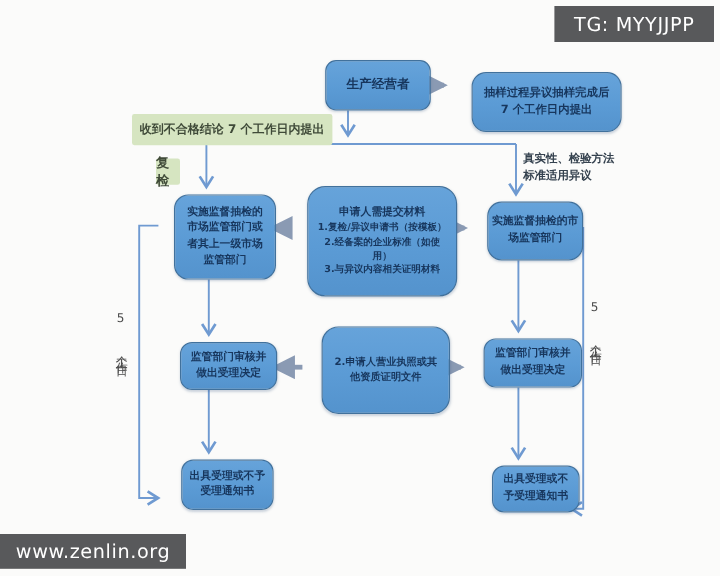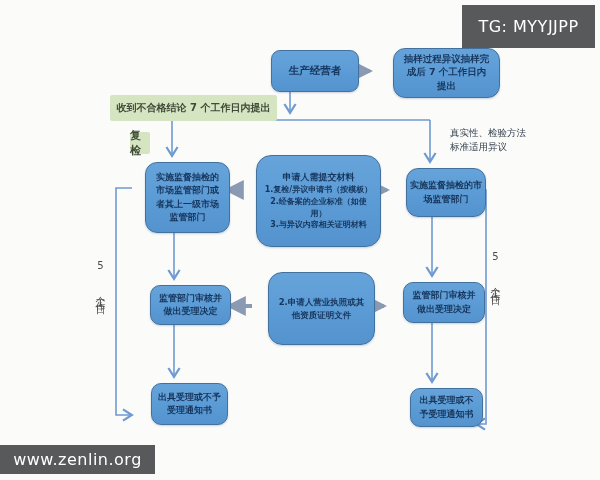--- a/index.html
+++ b/index.html
@@ -25,21 +25,21 @@
   .glabel{
     position:absolute;background:#d6e5c1;color:#3f4a38;font-weight:bold;
     display:flex;justify-content:center;align-items:center;text-align:left;
     box-sizing:border-box;border-radius:2px;
   }
   .vtext{
     position:absolute;writing-mode:vertical-rl;text-orientation:upright;
     color:#4a4a4a;font-size:10px;letter-spacing:3px;line-height:1;
   }
   .sidelabel{
-    position:absolute;color:#35424f;font-size:9.5px;font-weight:normal;line-height:1.5;margin-left:14px;
+    position:absolute;color:#35424f;font-size:9.5px;font-weight:bold;line-height:1.5;
   }
   .badge{
     position:absolute;background:#58595b;color:#fff;
     display:flex;justify-content:center;align-items:center;
     font-size:16px;letter-spacing:.5px;
   }
 </style>
 </head>
 <body>
 
@@ -72,21 +72,21 @@
       <path d="M371,190 H387" marker-end="url(#vthick)"></path>
       <path d="M252,306 H229" marker-end="url(#vthick)"></path>
       <path d="M365,306 H384" marker-end="url(#vthick)"></path>
     </g>
   </svg>
 
   <div class="node" style="left:258px;top:50px;width:88px;height:42px;font-size:10.5px;border-radius:9px;">
     <span>生产经营者</span>
   </div>
 
-  <div class="node" style="left:380px;top:48px;width:107px;height:50px;font-size:9.5px;padding:4px 8px;justify-content:flex-end;">
+  <div class="node" style="left:380px;top:60px;width:125px;height:50px;font-size:9.5px;padding:4px 8px;">
     <span>抽样过程异议抽样完成后 7 个工作日内提出</span>
   </div>
 
   <div class="node" style="left:132px;top:162px;width:85px;height:71px;font-size:9px;padding:2px 10px;">
     <span>实施监督抽检的市场监管部门或者其上一级市场监管部门</span>
   </div>
 
   <div class="node" style="left:243px;top:155px;width:125px;height:92px;font-size:8px;padding:3px 6px;border-radius:15px;">
     <div class="ln" style="font-size:9px;">申请人需提交材料</div>
     <div class="ln">1.复检/异议申请书（按模板）</div>
@@ -126,20 +126,20 @@
   </div>
 
   <div class="sidelabel" style="left:436px;top:126px;">
     <div>真实性、检验方法</div>
     <div>标准适用异议</div>
   </div>
 
   <div class="vtext" style="left:95px;top:260px;height:80px;">5 个工作日</div>
   <div class="vtext" style="left:490px;top:251px;height:80px;">5 个工作日</div>
 
-  <div class="badge" style="left:462px;top:5px;width:133px;height:43px;">
+  <div class="badge" style="left:462px;top:5px;width:133px;height:30px;">
     <span>TG: MYYJJPP</span>
   </div>
   <div class="badge" style="left:0px;top:445px;width:155px;height:29px;">
     <span>www.zenlin.org</span>
   </div>
 
 </div>
 
 </body></html>

